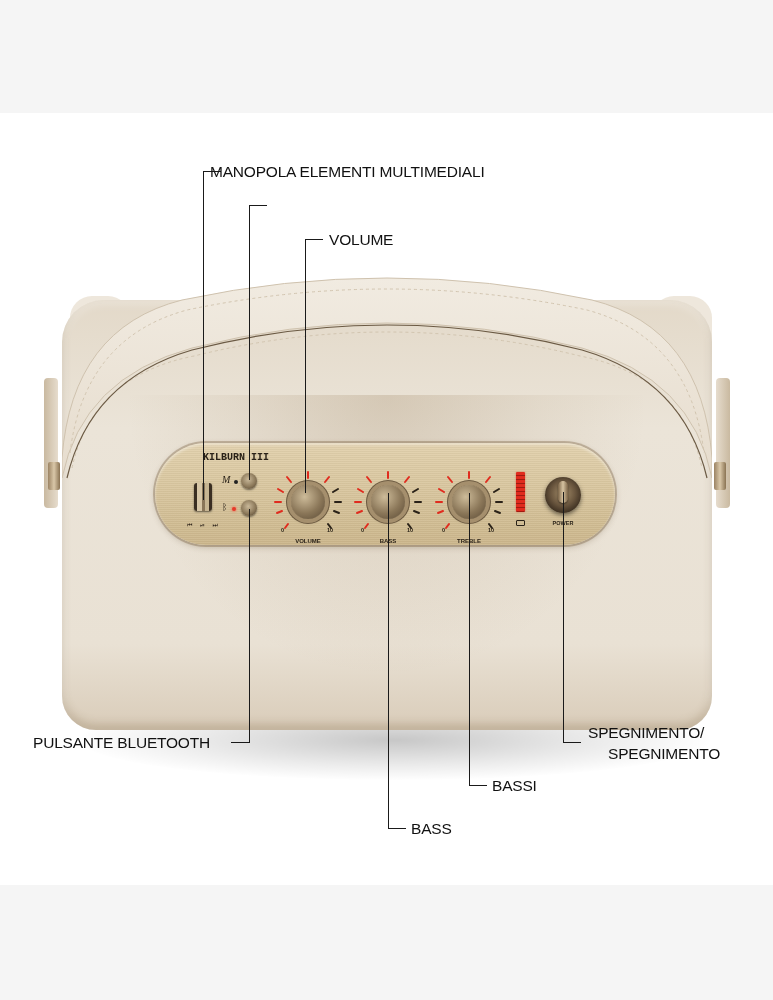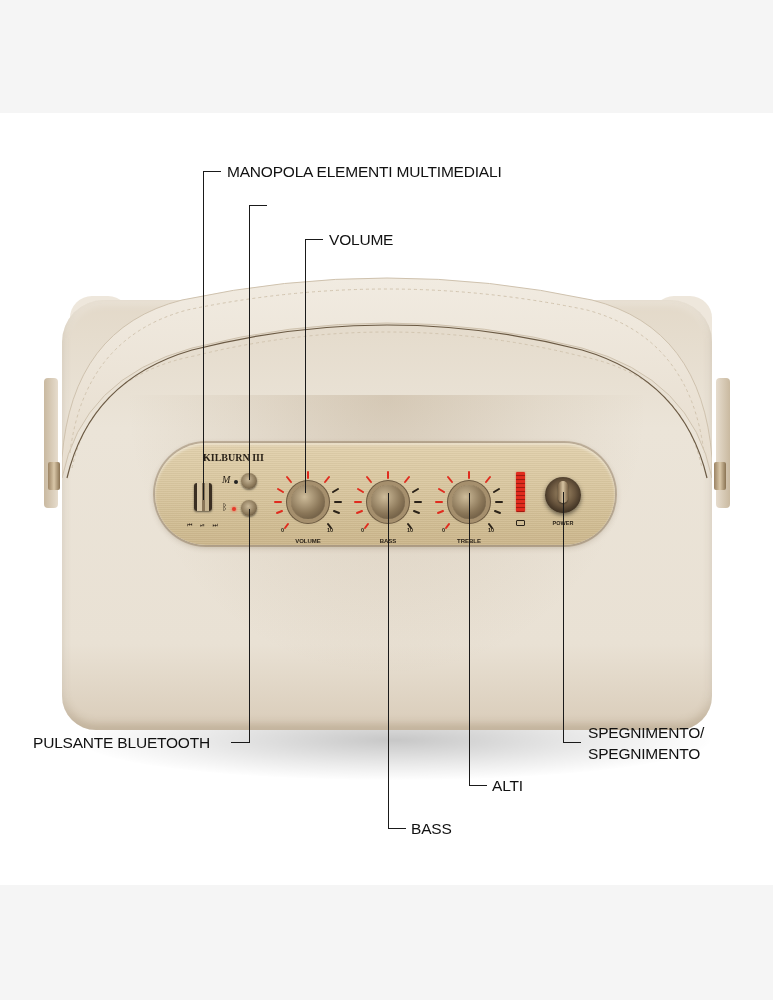--- a/index.html
+++ b/index.html
@@ -27,21 +27,21 @@
   .buckle { position:absolute; width:12px; height:28px; background:linear-gradient(90deg,#9b8363,#d9c7a8,#8a7353); border-radius:2px; }
   .buckle-left { left:48px; top:462px; } .buckle-right { left:714px; top:462px; }
 
   .handle { position:absolute; left:62px; top:268px; width:650px; height:220px; }
 
   
   .plate { position:absolute; left:155px; top:443px; width:460px; height:102px; border-radius:51px;
            background:repeating-linear-gradient(0deg, rgba(255,255,255,0.06) 0px, rgba(255,255,255,0.06) 1px, rgba(0,0,0,0.03) 1px, rgba(0,0,0,0.03) 2px),
                       linear-gradient(180deg,#e2d1ad 0%,#d8c59d 50%,#ccb78c 100%);
            box-shadow: 0 0 0 2px rgba(120,95,60,0.35), inset 0 2px 3px rgba(255,255,255,0.4), 0 2px 6px rgba(90,70,40,0.3); }
-  .model { position:absolute; left:203px; top:452px; font-size:10px; font-weight:bold; color:#2a2218; letter-spacing:0; font-family:Liberation Serif, serif; }
+  .model { position:absolute; left:203px; top:452px; font-size:10px; font-weight:bold; color:#2a2218; letter-spacing:0; font-family:Liberation Mono, monospace; }
 
   .media-knob { position:absolute; left:194px; top:483px; width:18px; height:28px; border-radius:3px;
                 background:linear-gradient(90deg,#3a2e22 0 3px,#d7c6a6 3px 8px,#8a7659 8px 11px,#c7b592 11px 15px,#3a2e22 15px); box-shadow:0 1px 2px rgba(0,0,0,0.5); }
   .transport { position:absolute; left:187px; top:522px; font-size:6px; color:#3b3024; letter-spacing:3px; }
 
   .small-btn { position:absolute; width:16px; height:16px; border-radius:50%;
                background:radial-gradient(circle at 45% 40%,#c9b899 0%,#8d7a5b 55%,#4b3d2b 100%); box-shadow:0 1px 2px rgba(0,0,0,0.5); }
   .btn-m { left:241px; top:473px; } .btn-bt { left:241px; top:500px; }
   .m-logo { position:absolute; left:222px; top:474px; font-size:10px; font-style:italic; color:#2a2218; font-family:"Liberation Serif", serif; }
   .dot { position:absolute; width:4px; height:4px; border-radius:50%; }
@@ -190,38 +190,38 @@
 
   <div class="battery"></div>
   <div class="battery-icon"></div>
 
   <div class="power"></div>
   <div class="power-lever"></div>
   <div class="power-label">POWER</div>
 
   <div class="line" style="left:203px; top:171px; width:1px; height:329px;"></div>
   <div class="line" style="left:203px; top:171px; width:18px; height:1px;"></div>
-  <div class="label" style="left:227px; top:162px;">MANOPOLA ELEMENTI MULTIMEDIALI</div>
+  <div class="label" style="left:210px; top:162px;">MANOPOLA ELEMENTI MULTIMEDIALI</div>
 
   <div class="line" style="left:249px; top:205px; width:1px; height:275px;"></div>
   <div class="line" style="left:249px; top:205px; width:18px; height:1px;"></div>
 
   <div class="line" style="left:305px; top:239px; width:1px; height:254px;"></div>
   <div class="line" style="left:305px; top:239px; width:18px; height:1px;"></div>
   <div class="label" style="left:329px; top:230px;">VOLUME</div>
 
   <div class="line" style="left:249px; top:509px; width:1px; height:233px;"></div>
   <div class="line" style="left:231px; top:742px; width:19px; height:1px;"></div>
   <div class="label" style="left:33px; top:733px;">PULSANTE BLUETOOTH</div>
 
   <div class="line" style="left:388px; top:493px; width:1px; height:335px;"></div>
   <div class="line" style="left:388px; top:828px; width:18px; height:1px;"></div>
   <div class="label" style="left:411px; top:819px;">BASS</div>
 
   <div class="line" style="left:469px; top:493px; width:1px; height:292px;"></div>
   <div class="line" style="left:469px; top:785px; width:18px; height:1px;"></div>
-  <div class="label" style="left:492px; top:776px;">ALTI</div>
+  <div class="label" style="left:492px; top:776px;">BASSI</div>
 
   <div class="line" style="left:563px; top:492px; width:1px; height:250px;"></div>
   <div class="line" style="left:563px; top:742px; width:18px; height:1px;"></div>
   <div class="label" style="left:588px; top:723px;">SPEGNIMENTO/</div>
-  <div class="label" style="left:588px; top:744px;">SPEGNIMENTO</div>
+  <div class="label" style="left:608px; top:744px;">SPEGNIMENTO</div>
 </div>
 
 </body></html>

